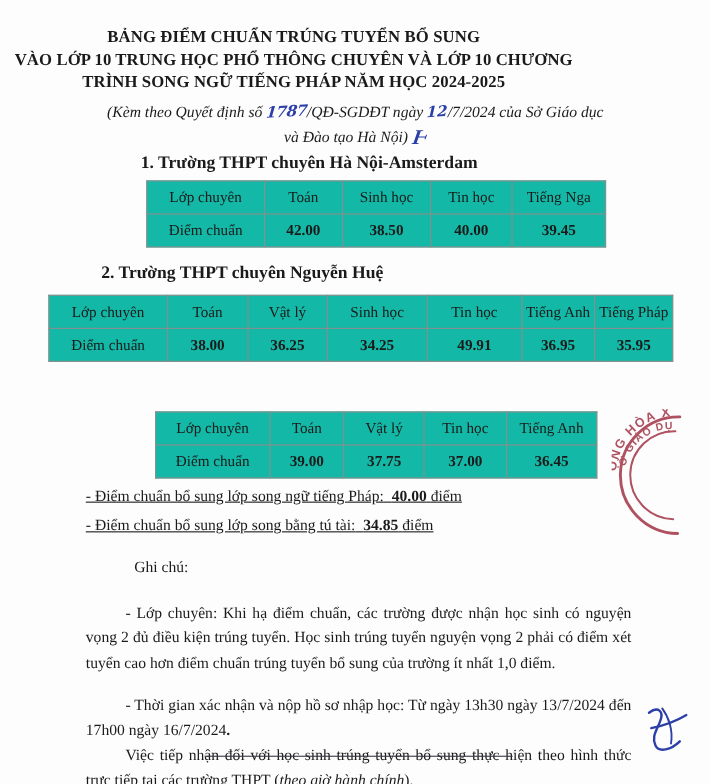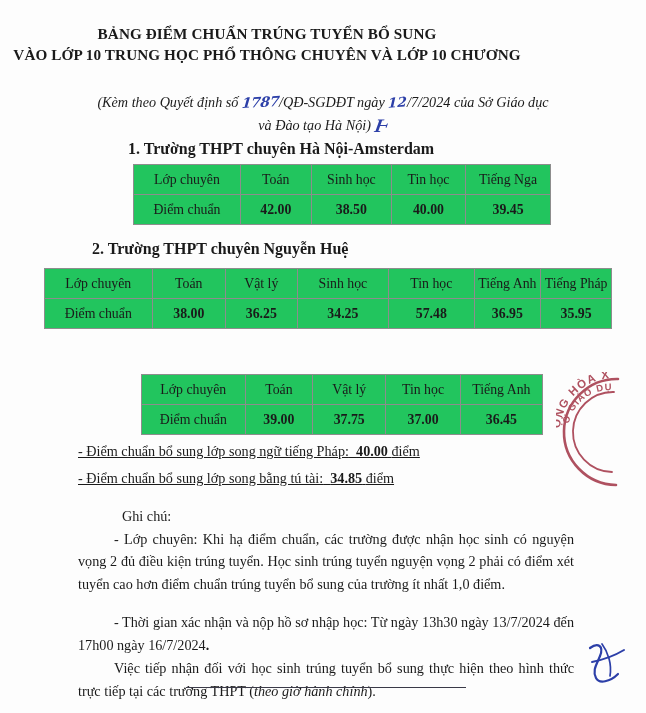--- a/index.html
+++ b/index.html
@@ -89,21 +89,21 @@
   }
   #sec1 { top: 140px; left: 128px; }
   #sec2 { top: 240px; left: 92px; }
   #sec3 { top: 352px; left: 162px; }
 
   
   table.score {
     position: absolute;
     border-collapse: collapse;
     font-size: 14px;
-    background: #22c55e;
+    background: #14b8a6;
   }
   table.score td {
     border: 1px solid #8d8d8d;
     text-align: center;
     font-size: 13.8px;
     padding: 0;
     height: 29px;
     line-height: 29px;
     white-space: nowrap;
   }
@@ -130,21 +130,21 @@
     position: absolute;
     top: 505px;
     left: 78px;
     width: 496px;
     font-size: 14.2px;
     line-height: 22.5px;
   }
   .notes .ghi {
     display: block;
     text-indent: 44px;
-    margin-bottom: 0;
+    margin-bottom: 19px;
   }
   .notes p {
     margin: 0;
     text-align: justify;
     text-indent: 36px;
   }
   .notes p.sched { margin-top: 16px; font-weight: bold; }
   .notes p.sched .reg { font-weight: normal; }
   .notes p.last { margin-top: 1px; }
   .notes b { font-weight: normal; }
@@ -181,20 +181,21 @@
   }
 </style>
 </head>
 <body>
 
 <div class="page">
 
   <div class="title-block">
     <div class="title-line">BẢNG ĐIỂM CHUẨN TRÚNG TUYỂN BỔ SUNG</div>
     <div class="title-line">VÀO LỚP 10 TRUNG HỌC PHỔ THÔNG CHUYÊN VÀ LỚP 10 CHƯƠNG</div>
+    <div class="title-line">TRÌNH SONG NGỮ TIẾNG PHÁP NĂM HỌC 2024-2025</div>
   </div>
 
   <div class="decision">
     <span class="ln"><span>(Kèm theo Quyết định số</span>&nbsp;<span class="hand">1787</span><span>/QĐ-SGDĐT ngày</span>&nbsp;<span class="hand-date">12</span><span>/7/2024 của Sở Giáo dục</span></span>
     <span class="ln"><span>và Đào tạo Hà Nội)</span><span class="hand-initial">Ⱶ</span></span>
   </div>
 
   <div class="sec-head" id="sec1">1. Trường THPT chuyên Hà Nội-Amsterdam</div>
   <table class="score" id="t1">
     <tbody>
@@ -225,21 +226,21 @@
         <td style="width:92px">Sinh học</td>
         <td style="width:86px">Tin học</td>
         <td style="width:66px">Tiếng Anh</td>
         <td style="width:70px">Tiếng Pháp</td>
       </tr>
       <tr class="vals">
         <td class="rowlabel">Điểm chuẩn</td>
         <td>38.00</td>
         <td>36.25</td>
         <td>34.25</td>
-        <td>57.48</td>
+        <td>49.91</td>
         <td>36.95</td>
         <td>35.95</td>
       </tr>
     </tbody>
   </table>
 
   <table class="score" id="t3">
     <tbody>
       <tr class="heads">
         <td style="width:110px">Lớp chuyên</td>

